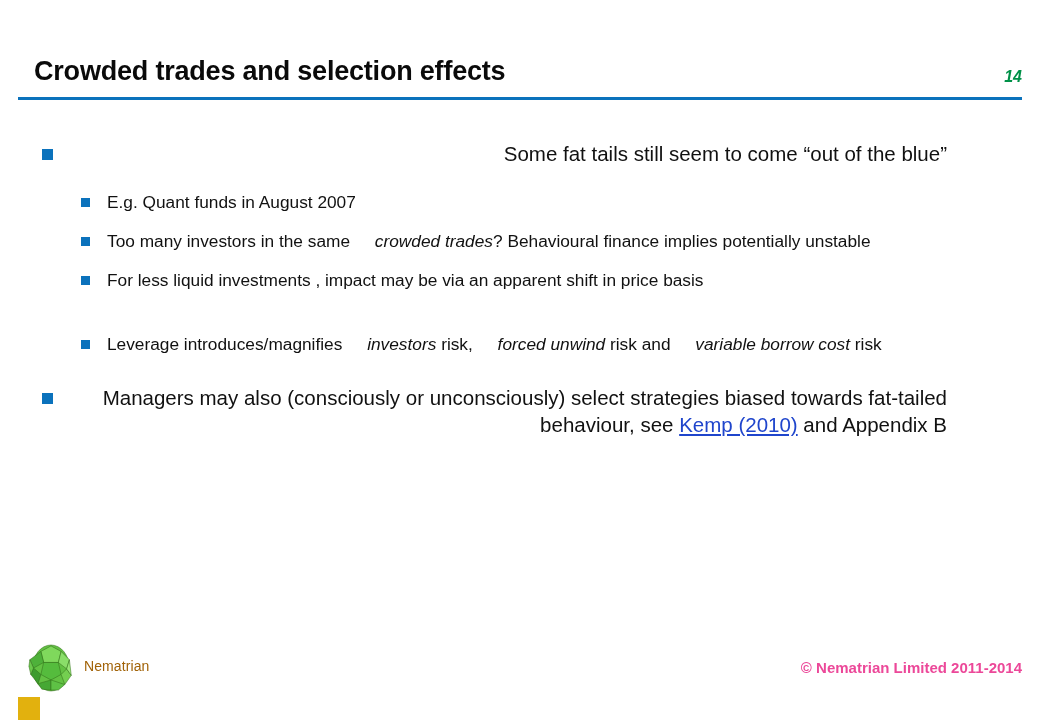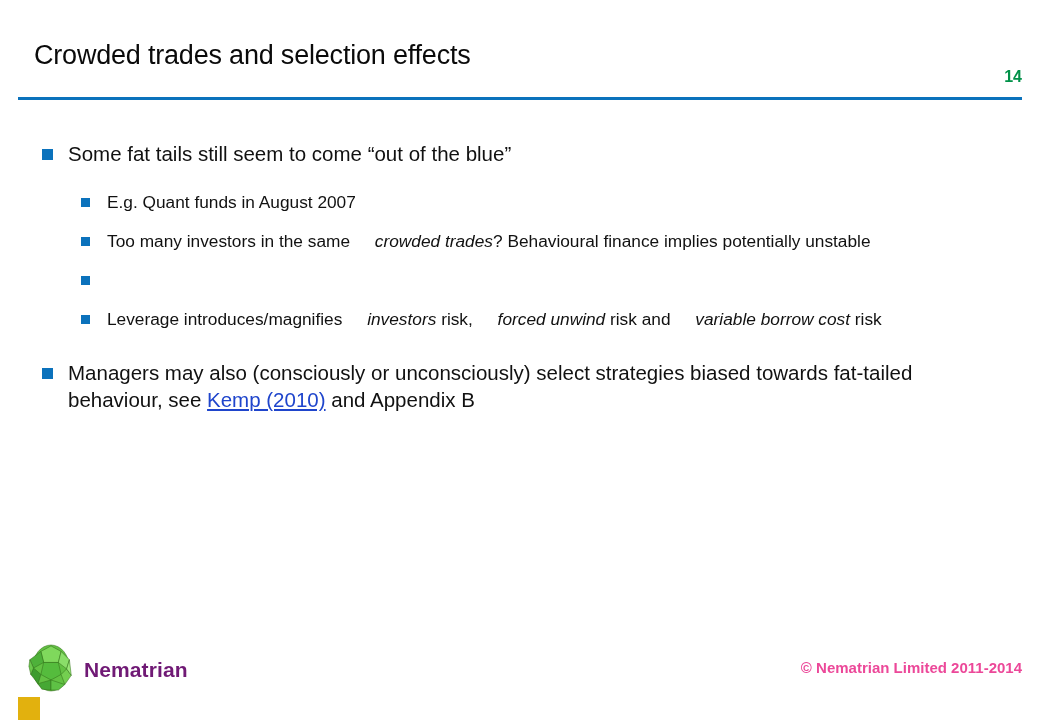--- a/index.html
+++ b/index.html
@@ -13,37 +13,38 @@
     background: #ffffff;
     font-family: "Liberation Sans", sans-serif;
     position: relative;
     overflow: hidden;
   }
 
   
   #slide-title {
     position: absolute;
     left: 34px;
-    top: 40px;
+    top: 56px;
     font-size: 27px;
-    font-weight: normal;
+    font-weight: bold;
     color: #0a0a0a;
     letter-spacing: -0.2px;
     white-space: nowrap;
   }
 
   #page-number {
     position: absolute;
     right: 18px;
     top: 68px;
     font-size: 16px;
     font-weight: bold;
     color: #009148;
     text-align: right;
     width: 40px;
+    font-style: italic;
   }
 
   #title-rule {
     position: absolute;
     left: 18px;
     top: 97px;
     width: 1004px;
     height: 3px;
     background: #0b72bc;
   }
@@ -57,25 +58,26 @@
   }
 
   .bullet-row {
     position: relative;
     display: block;
   }
 
   
   .level1 {
     padding-left: 68px;
-    padding-right: 60px;
+    padding-right: 93px;
     font-size: 20.5px;
     color: #111111;
     line-height: 27px;
     margin-bottom: 6px;
+    text-align: right;
   }
   .level1 > .marker {
     position: absolute;
     left: 42px;
     top: 9px;
     width: 11px;
     height: 11px;
     background: #0b72bc;
   }
 
@@ -116,23 +118,23 @@
     left: 28px;
     top: 644px;
     width: 46px;
     height: 48px;
   }
 
   #footer-brand {
     position: absolute;
     left: 84px;
     top: 658px;
-    font-size: 21px;
-    font-weight: bold;
-    color: #701a75;
+    font-size: 14px;
+    font-weight: normal;
+    color: #a16207;
     letter-spacing: 0.1px;
   }
 
   #footer-copyright {
     position: absolute;
     right: 18px;
     top: 659px;
     font-size: 15px;
     font-weight: bold;
     color: #ec4899;
@@ -157,21 +159,21 @@
 
 <div id="title-rule"></div>
 
 <div id="body">
     <div class="bullet-row level1"><span class="marker"></span><span>Some fat tails still seem to come “out of the blue”</span></div>
     <div class="spacer-md"></div>
     <div class="bullet-row level2"><span class="marker"></span><span>E.g. Quant funds in August 2007</span></div>
     <div class="spacer-sm"></div>
     <div class="bullet-row level2"><span class="marker"></span><span>Too many investors in the same </span><em class="ital">crowded trades</em><span>? Behavioural finance implies potentially unstable</span></div>
     <div class="spacer-sm"></div>
-    <div class="bullet-row level2"><span class="marker"></span></div>
+    <div class="bullet-row level2"><span class="marker"></span><span>For less liquid investments , impact may be via an apparent shift in price basis</span></div>
     <div class="spacer-md"></div>
     <div class="spacer-md"></div>
     <div class="bullet-row level2"><span class="marker"></span><span>Leverage introduces/magnifies </span><em class="ital">investors</em><span> risk, </span><em class="ital">forced unwind</em><span> risk and </span><em class="ital">variable borrow cost</em><span> risk</span></div>
     <div class="spacer-lg"></div>
     <div class="bullet-row level1"><span class="marker"></span><span>Managers may also (consciously or unconsciously) select strategies biased towards fat-tailed behaviour, see </span><a class="inline-link">Kemp (2010)</a><span> and Appendix B</span></div>
   </div>
 
 <div id="footer-logo">
   <svg viewBox="0 0 100 104" width="46" height="48" aria-hidden="true">
     <g stroke="#2f6b17" stroke-width="1.1">

